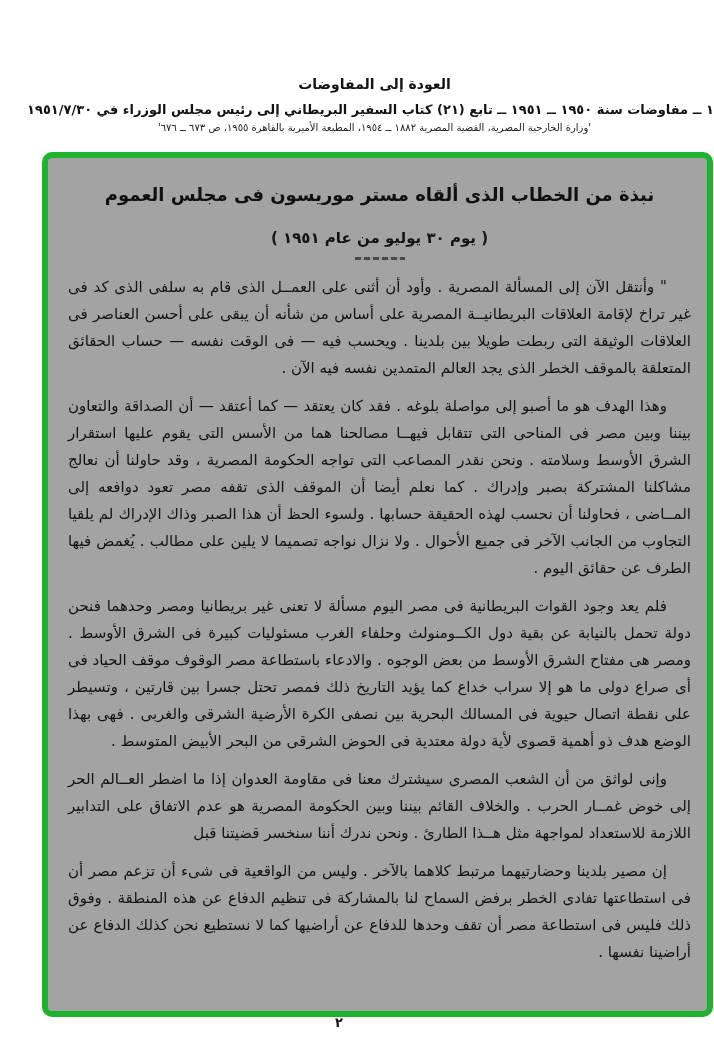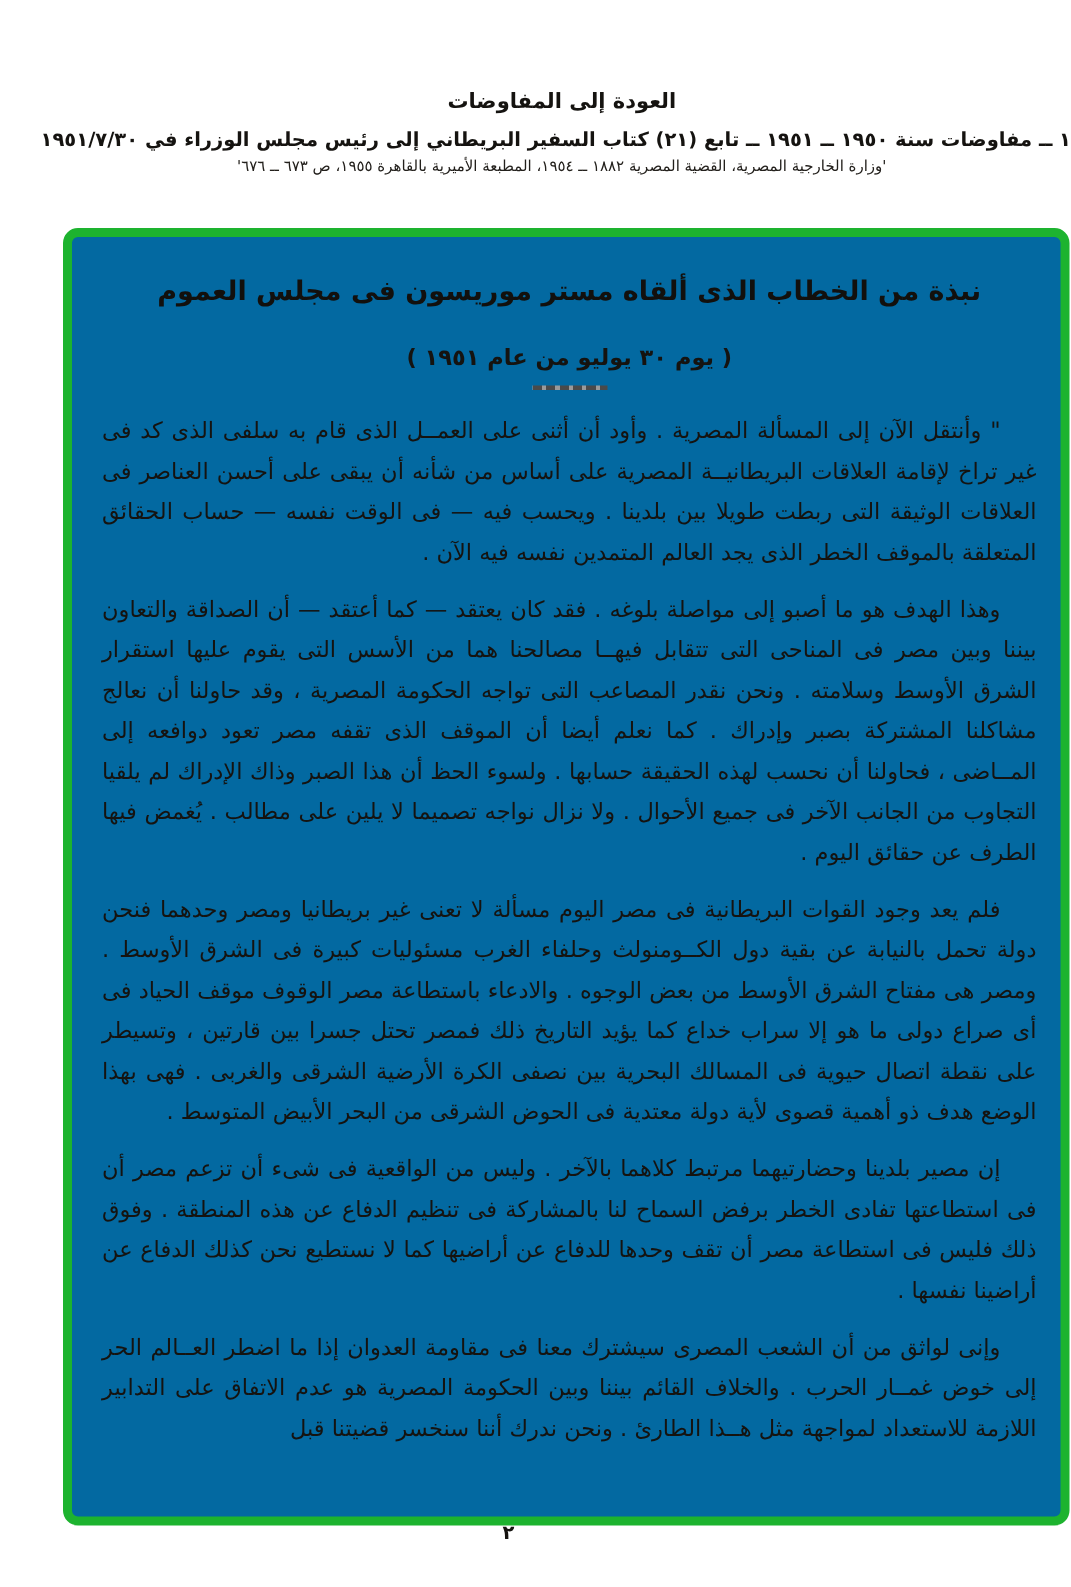--- a/index.html
+++ b/index.html
@@ -6,21 +6,21 @@
   .page{
     position:relative;
     width:714px;height:1058px;
     background:#ffffff;
     font-family:"DejaVu Sans",sans-serif;
     color:#151310;
     direction:rtl;
     overflow:hidden;
   }
   .header{
-    position:absolute;top:60px;left:0;right:0;
+    position:absolute;top:76px;left:0;right:0;
     text-align:center;
     padding-left:35px;
   }
   .section-heading{
     font-size:14px;font-weight:bold;letter-spacing:0;
     margin-bottom:10px;
   }
   .reference-line{
     font-size:13px;font-weight:bold;
     white-space:nowrap;
@@ -29,21 +29,21 @@
   }
   .source-citation{
     font-size:10px;font-weight:normal;color:#23201c;
   }
   .green-frame{
     position:absolute;
     left:42px;top:152px;
     width:623px;height:827px;
     border:6px solid #000000;
     border-radius:10px;
-    background:#0369a1;
+    background:#a3a3a3;
     padding:26px 16px 0 20px;
     box-sizing:content-box;
   }
   .speech-title{
     margin:0 0 14px 0;
     text-align:center;
     font-size:18px;font-weight:bold;
     color:#12100d;
   }
   .speech-date{
@@ -86,20 +86,20 @@
 
   <div class="green-frame" style="border-color: rgb(29, 179, 47);">
     <h1 class="speech-title">نبذة من الخطاب الذى ألقاه مستر موريسون فى مجلس العموم</h1>
     <div class="speech-date">( يوم ٣٠ يوليو من عام ١٩٥١ )</div>
     <div class="title-divider"></div>
 
     <div class="body-text">
       <p>" وأنتقل الآن إلى المسألة المصرية . وأود أن أثنى على العمــل الذى قام به سلفى الذى كد فى غير تراخ لإقامة العلاقات البريطانيــة المصرية على أساس من شأنه أن يبقى على أحسن العناصر فى العلاقات الوثيقة التى ربطت طويلا بين بلدينا . ويحسب فيه — فى الوقت نفسه — حساب الحقائق المتعلقة بالموقف الخطر الذى يجد العالم المتمدين نفسه فيه الآن .</p>
       <p>وهذا الهدف هو ما أصبو إلى مواصلة بلوغه . فقد كان يعتقد — كما أعتقد — أن الصداقة والتعاون بيننا وبين مصر فى المناحى التى تتقابل فيهــا مصالحنا هما من الأسس التى يقوم عليها استقرار الشرق الأوسط وسلامته . ونحن نقدر المصاعب التى تواجه الحكومة المصرية ، وقد حاولنا أن نعالج مشاكلنا المشتركة بصبر وإدراك . كما نعلم أيضا أن الموقف الذى تقفه مصر تعود دوافعه إلى المــاضى ، فحاولنا أن نحسب لهذه الحقيقة حسابها . ولسوء الحظ أن هذا الصبر وذاك الإدراك لم يلقيا التجاوب من الجانب الآخر فى جميع الأحوال . ولا نزال نواجه تصميما لا يلين على مطالب . يُغمض فيها الطرف عن حقائق اليوم .</p>
       <p>فلم يعد وجود القوات البريطانية فى مصر اليوم مسألة لا تعنى غير بريطانيا ومصر وحدهما فنحن دولة تحمل بالنيابة عن بقية دول الكــومنولث وحلفاء الغرب مسئوليات كبيرة فى الشرق الأوسط . ومصر هى مفتاح الشرق الأوسط من بعض الوجوه . والادعاء باستطاعة مصر الوقوف موقف الحياد فى أى صراع دولى ما هو إلا سراب خداع كما يؤيد التاريخ ذلك   فمصر تحتل جسرا بين قارتين ، وتسيطر على نقطة اتصال حيوية فى المسالك البحرية بين نصفى الكرة الأرضية الشرقى والغربى . فهى بهذا الوضع هدف ذو أهمية قصوى لأية دولة معتدية فى الحوض الشرقى من البحر الأبيض المتوسط .</p>
+      <p>وإنى لواثق من أن الشعب المصرى سيشترك معنا فى مقاومة العدوان إذا ما اضطر العــالم الحر إلى خوض غمــار الحرب . والخلاف القائم بيننا وبين الحكومة المصرية هو عدم الاتفاق على التدابير اللازمة للاستعداد لمواجهة مثل هــذا الطارئ . ونحن ندرك أننا سنخسر قضيتنا قبل</p>
       <p>إن مصير بلدينا وحضارتيهما مرتبط كلاهما بالآخر . وليس من الواقعية فى شىء أن تزعم مصر أن فى استطاعتها تفادى الخطر برفض السماح لنا بالمشاركة فى تنظيم الدفاع عن هذه المنطقة . وفوق ذلك فليس فى استطاعة مصر أن تقف وحدها للدفاع عن أراضيها كما لا نستطيع نحن كذلك الدفاع عن أراضينا نفسها .</p>
-      <p>وإنى لواثق من أن الشعب المصرى سيشترك معنا فى مقاومة العدوان إذا ما اضطر العــالم الحر إلى خوض غمــار الحرب . والخلاف القائم بيننا وبين الحكومة المصرية هو عدم الاتفاق على التدابير اللازمة للاستعداد لمواجهة مثل هــذا الطارئ . ونحن ندرك أننا سنخسر قضيتنا قبل</p>
     </div>
   </div>
 
   <div class="page-number">٢</div>
 
 </div>
 
 </body></html>

